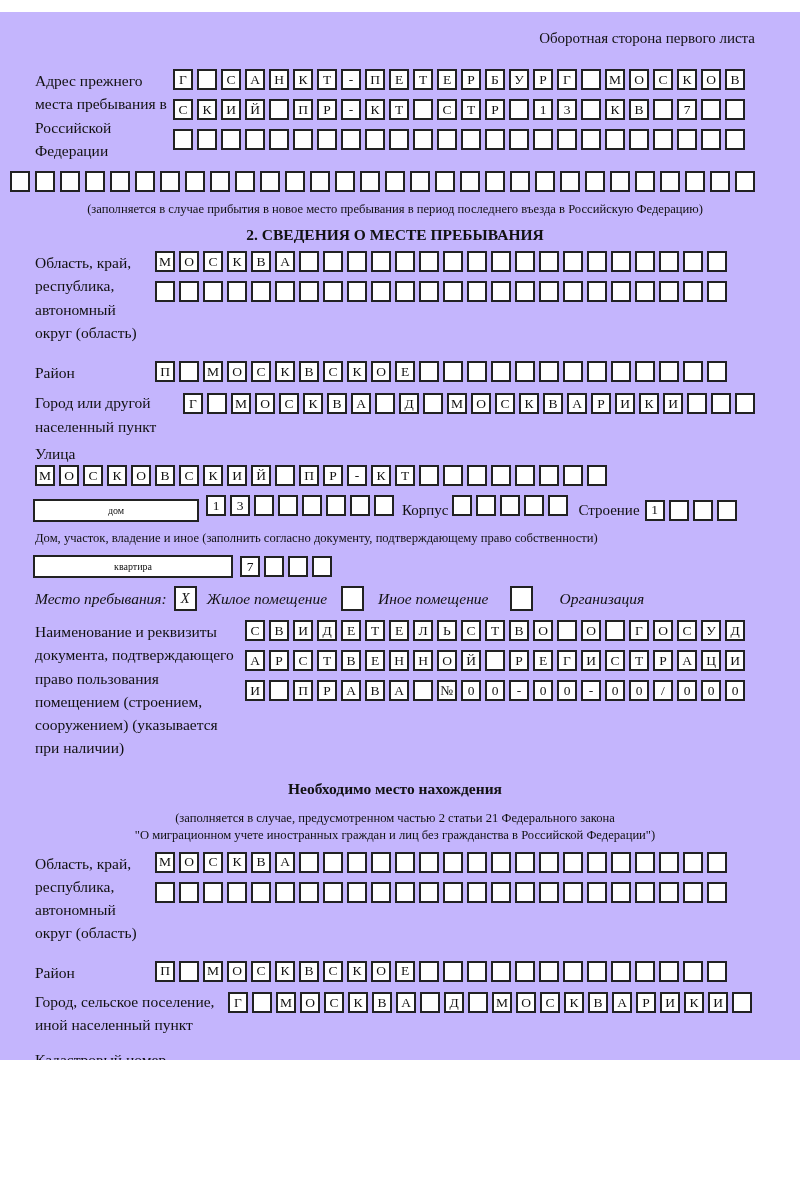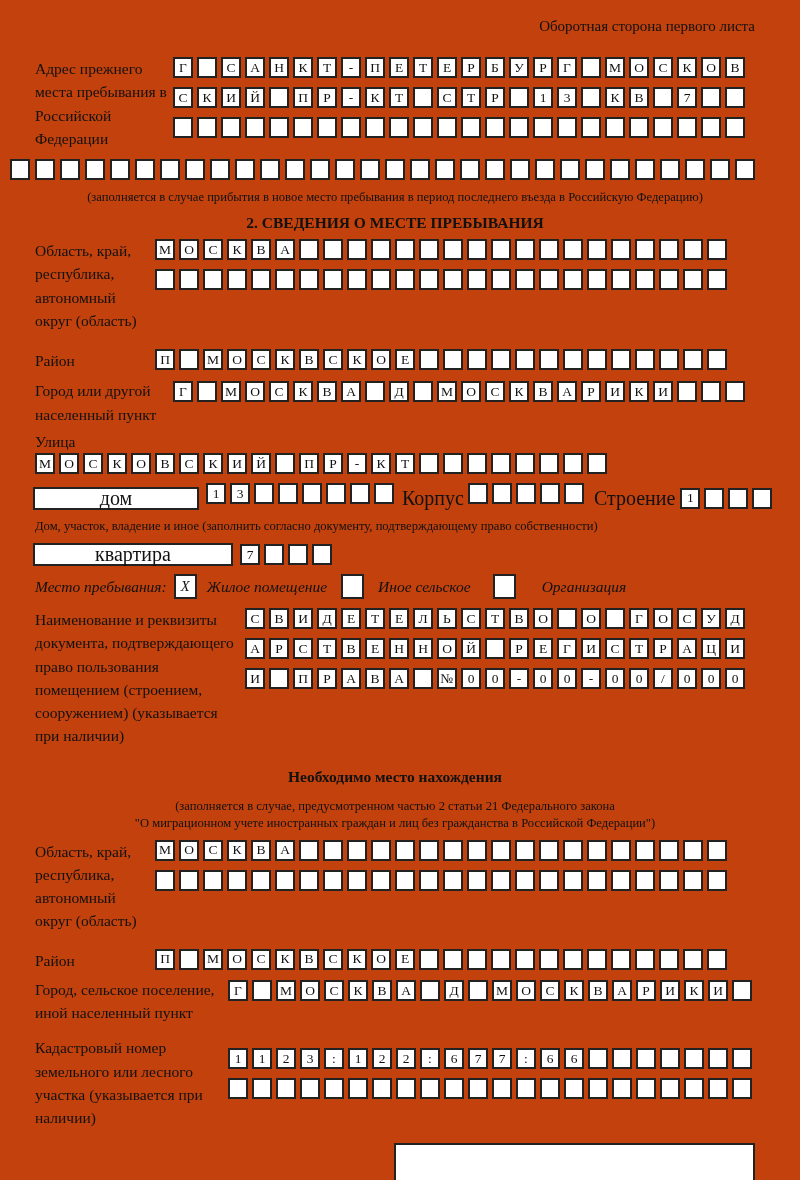--- a/index.html
+++ b/index.html
@@ -1,42 +1,42 @@
 <!DOCTYPE html>
 <html><head>
 <meta charset="utf-8">
 <style>
   html,body{margin:0;padding:0;background:#fff;}
   .page{
-    position:relative;width:800px;height:1180px;box-sizing:border-box;
-    background:#c2410c;color:#111;
+    position:relative;width:800px;height:1048px;box-sizing:border-box;
+    background:#c4b5fd;color:#111;
     font-family:"Liberation Serif","DejaVu Serif",serif;
-    padding:6px 45px 0 35px;overflow:hidden;
+    padding:6px 45px 0 35px;overflow:hidden;margin-top:12px;
   }
   .header-note{margin-top:12px;text-align:right;font-size:15px;}
   .frow{display:flex;align-items:flex-start;}
   .lbl{font-size:15.5px;line-height:1.5;flex:none;}
   .grids{flex:none;}
   .grid{display:flex;margin-bottom:9px;}
   .grid:last-child{margin-bottom:0;}
   .cell{
     flex:none;display:inline-flex;align-items:center;justify-content:center;
     width:20px;height:21px;box-sizing:border-box;border:2px solid #222;
     margin-right:4px;font-size:13.5px;line-height:1;background:#fff;
   }
   .grid .cell:last-child{margin-right:0;}
   .grid.wide .cell{margin-right:5px;}
   .caption{font-size:12.6px;line-height:1.35;}
   .caption.center{text-align:center;}
   .sect-title{text-align:center;font-weight:bold;font-size:15.5px;}
   .wbox{
     flex:none;box-sizing:border-box;height:23px;border:2px solid #222;
-    display:flex;align-items:center;justify-content:center;font-size:20px;background:#fff;
+    display:flex;align-items:center;justify-content:center;font-size:10px;background:#fff;
   }
-  .mid-lbl{font-size:20px;line-height:23px;flex:none;}
+  .mid-lbl{font-size:15px;line-height:23px;flex:none;}
   .chk{
     flex:none;width:23px;height:25px;box-sizing:border-box;border:2px solid #222;
     display:inline-flex;align-items:center;justify-content:center;
     font-size:14.5px;background:#fff;
   }
   .chk-row{display:flex;align-items:center;font-size:15.5px;font-style:italic;}
   .stamp-box{width:361px;height:172px;box-sizing:border-box;border:2px solid #222;margin-left:auto;background:#fff;}
 </style>
 </head>
 <body>
@@ -245,21 +245,21 @@
         <span class="cell"></span>
         <span class="cell"></span>
         <span class="cell"></span>
         <span class="cell"></span>
         <span class="cell"></span>
         <span class="cell"></span>
         <span class="cell"></span>
       </div>
   </div>
 
-  <div class="frow" style="margin-top:7px;">
+  <div class="frow" style="margin-top:7px;justify-content:space-between;">
     <div class="lbl" style="width:138px;">Город или другой населенный пункт</div>
     <div class="grid" style="margin-top:2px;">
         <span class="cell">Г</span>
         <span class="cell"></span>
         <span class="cell">М</span>
         <span class="cell">О</span>
         <span class="cell">С</span>
         <span class="cell">К</span>
         <span class="cell">В</span>
         <span class="cell">А</span>
@@ -350,21 +350,21 @@
         <span class="cell"></span>
         <span class="cell"></span>
       </div>
   </div>
 
   <div class="chk-row" style="margin-top:8px;">
     <span>Место пребывания:</span>
     <span class="chk" style="margin-left:7px;">X</span>
     <span style="margin-left:10px;">Жилое помещение</span>
     <span class="chk" style="margin-left:14px;"></span>
-    <span style="margin-left:14px;">Иное сельское</span>
+    <span style="margin-left:14px;">Иное помещение</span>
     <span class="chk" style="margin-left:22px;"></span>
     <span style="margin-left:26px;">Организация</span>
   </div>
 
   <div class="frow" style="margin-top:9px;">
     <div class="lbl" style="width:210px;">Наименование и реквизиты документа, подтверждающего право пользования помещением (строением, сооружением) (указывается при наличии)</div>
     <div class="grids">
       <div class="grid">
           <span class="cell">С</span>
           <span class="cell">В</span>

